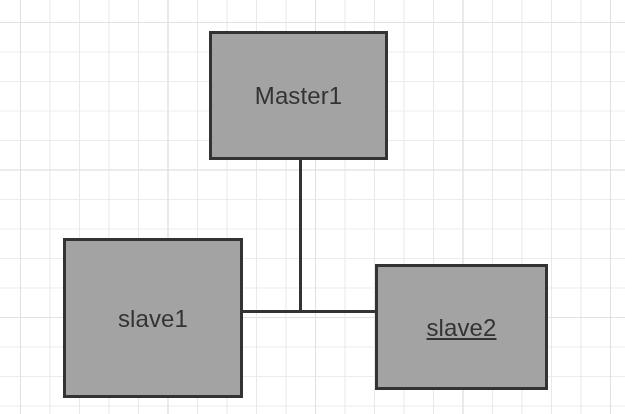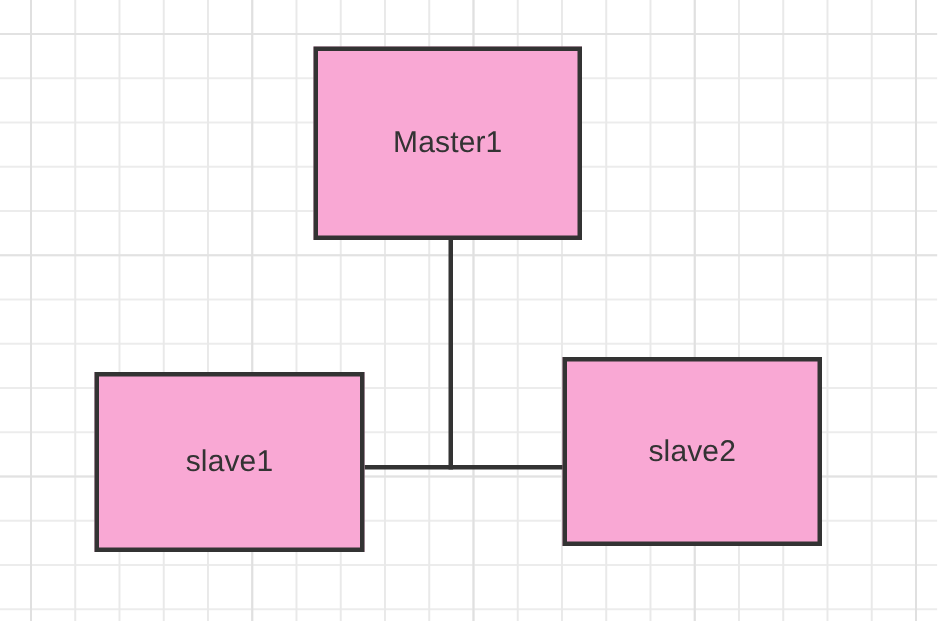--- a/index.html
+++ b/index.html
@@ -45,37 +45,37 @@
       linear-gradient(to right, #e0e0e0 1px, transparent 1px),
       linear-gradient(to bottom, #e2e2e2 1px, transparent 1px);
     background-size: 147.5px 147.5px;
     background-position: 20px 22px;
     pointer-events: none;
   }
 
   .node {
     position: absolute;
     box-sizing: border-box;
-    background: #f9a8d4;
+    background: #a3a3a3;
     border: 3px solid #333333;
     display: flex;
     flex-direction: column;
     align-items: center;
     justify-content: center;
     text-align: center;
     color: #333333;
-    font-size: 20px;
+    font-size: 24px;
     line-height: 27px;
     letter-spacing: 0.1px;
   }
   .node .line { display: block; white-space: nowrap; }
 
   #node-master1 { left: 209px; top: 31px;  width: 179px; height: 129px; }
-  #node-slave1  { left: 63px;  top: 248px; width: 180px; height: 120px; }
-  #node-slave2  { left: 375px; top: 238px; width: 173px; height: 126px; }
+  #node-slave1  { left: 63px;  top: 238px; width: 180px; height: 160px; }
+  #node-slave2  { left: 375px; top: 264px; width: 173px; height: 126px; text-decoration: underline; }
 
   .edge {
     position: absolute;
     background: #333333;
   }
   #edge-master-bus   { left: 299px; top: 160px; width: 3px;   height: 152px; }
   #edge-slave1-bus   { left: 243px; top: 310px; width: 59px;  height: 3px;  }
   #edge-slave2-bus   { left: 299px; top: 310px; width: 77px;  height: 3px;  }
 </style>
 </head>

